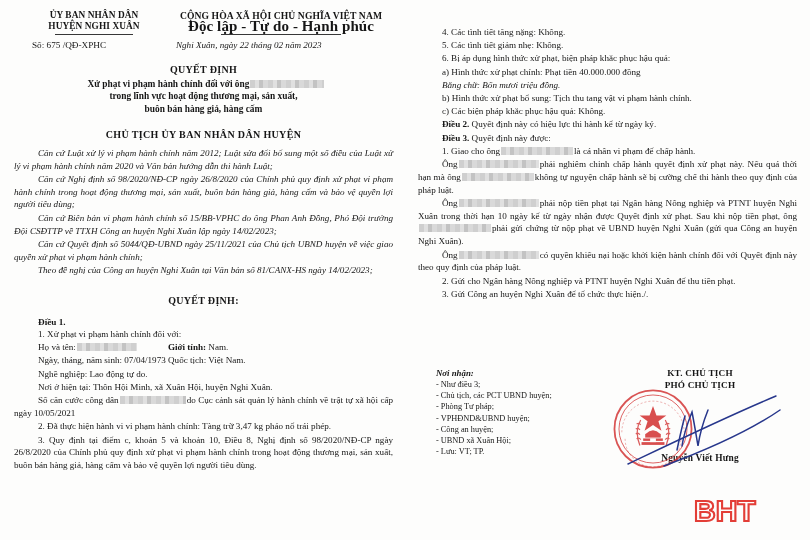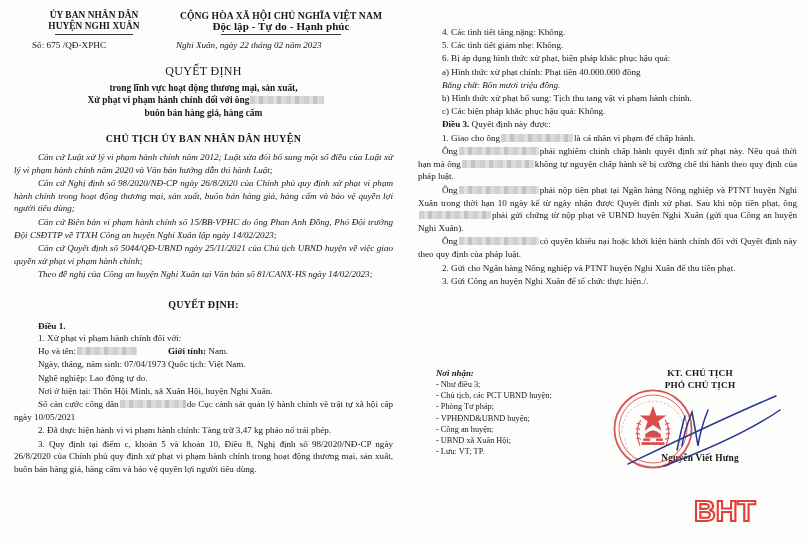--- a/index.html
+++ b/index.html
@@ -49,21 +49,21 @@
   }
   .hdr-org { width: 140px; margin-left: 10px; }
   .hdr-nat { width: 218px; margin-left: 8px; font-size: 9.6px; }
   .rule {
     height: 1px;
     background: #3a3a3a;
     margin: 1.5px auto 0;
   }
   .rule-org { width: 78px; }
   .rule-nat { width: 120px; }
-  .hdr-nat .sub { font-size: 11px; text-align: center; }
+  .hdr-nat .sub { font-size: 15px; text-align: center; }
 
   .meta {
     display: flex;
     align-items: flex-end;
     margin-top: 5px;
     font-size: 9.2px;
   }
   .meta-no { width: 152px; padding-left: 18px; box-sizing: border-box; }
   .meta-no .num { font-weight: normal; }
   .meta-date {
@@ -71,22 +71,22 @@
     font-size: 9.1px;
     padding-left: 10px;
   }
 
   
   .title-block {
     text-align: center;
     margin-top: 14px;
   }
   .title-main {
-    font-weight: normal;
-    font-size: 12px;
+    font-weight: bold;
+    font-size: 10px;
     letter-spacing: .3px;
     margin-bottom: 2.5px;
   }
   .title-sub {
     font-weight: bold;
     font-size: 9.4px;
     line-height: 12.4px;
   }
   .title-sub .ln { display: block; }
   .title-sub .ln1 { padding-left: 6px; }
@@ -254,24 +254,24 @@
         <span>Số:</span>
         <span class="num">675</span>
         <span>/QĐ-XPHC</span>
       </div>
       <div class="meta-date">Nghi Xuân, ngày 22  tháng 02 năm 2023</div>
     </div>
 
     <div class="title-block">
       <div class="title-main">QUYẾT ĐỊNH</div>
       <div class="title-sub">
-        <span class="ln">trong lĩnh vực hoạt động thương mại, sản xuất,</span>
         <span class="ln ln1">
           <span>Xử phạt vi phạm hành chính đối với ông</span><span class="redact r1"></span>
         </span>
+        <span class="ln">trong lĩnh vực hoạt động thương mại, sản xuất,</span>
         <span class="ln">buôn bán hàng giả, hàng cấm</span>
       </div>
     </div>
 
     <div class="authority">CHỦ TỊCH ỦY BAN NHÂN DÂN HUYỆN</div>
 
     <p class="par italic">Căn cứ Luật xử lý vi phạm hành chính năm 2012; Luật sửa đổi bổ sung một số điều của Luật xử lý vi phạm hành chính năm 2020 và Văn bản hướng dẫn thi hành Luật;</p>
     <p class="par italic">Căn cứ Nghị định số 98/2020/NĐ-CP ngày 26/8/2020 của Chính phủ quy định xử phạt vi phạm hành chính trong hoạt động thương mại, sản xuất, buôn bán hàng giả, hàng cấm và bảo vệ quyền lợi người tiêu dùng;</p>
     <p class="par italic">Căn cứ Biên bản vi phạm hành chính số 15/BB-VPHC do ông Phan Anh Đồng, Phó Đội trưởng Đội CSĐTTP về TTXH Công an huyện Nghi Xuân lập ngày 14/02/2023;</p>
     <p class="par italic">Căn cứ Quyết định số 5044/QĐ-UBND ngày 25/11/2021 của Chủ tịch UBND huyện về việc giao quyền xử phạt vi phạm hành chính;</p>
@@ -315,20 +315,24 @@
   <div class="col col-right">
 
     <p class="kv">4. Các tình tiết tăng nặng: Không.</p>
     <p class="kv">5. Các tình tiết giảm nhẹ: Không.</p>
     <p class="kv">6. Bị áp dụng hình thức xử phạt, biện pháp khắc phục hậu quả:</p>
     <p class="kv">a) Hình thức xử phạt chính: Phạt tiền 40.000.000 đồng</p>
     <p class="kv" style="font-style:italic">Bằng chữ: Bốn mươi triệu đồng.</p>
     <p class="kv">b) Hình thức xử phạt bổ sung: Tịch thu tang vật vi phạm hành chính.</p>
     <p class="kv">c) Các biện pháp khắc phục hậu quả: Không.</p>
 
+    <p class="kv">
+      <span class="inline-bold">Điều 2.</span>
+      <span>Quyết định này có hiệu lực thi hành kể từ ngày ký.</span>
+    </p>
 
     <p class="kv">
       <span class="inline-bold">Điều 3.</span>
       <span>Quyết định này được:</span>
     </p>
 
     <p class="par">
       <span>1. Giao cho ông</span><span class="redact r4"></span><span>là cá nhân vi phạm để chấp hành.</span>
     </p>
 

